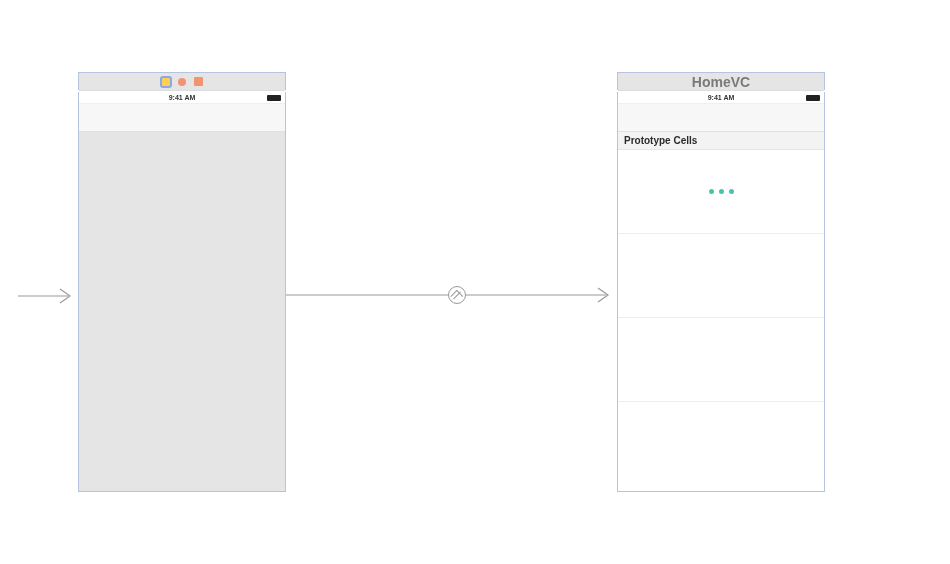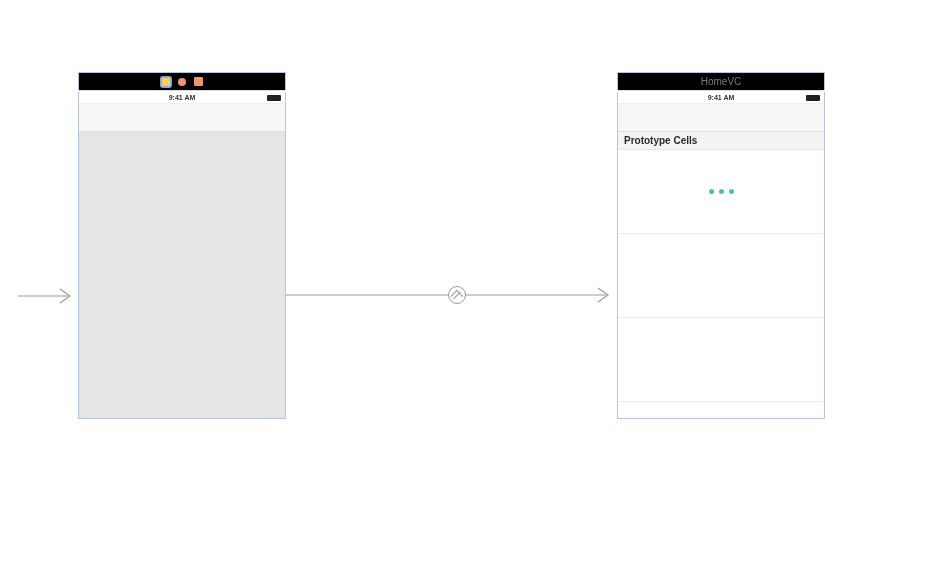--- a/index.html
+++ b/index.html
@@ -33,23 +33,24 @@
     top: 72px;
     width: 208px;
     height: 18px;
   }
   .scene-header {
     height: 18px;
     display: flex;
     align-items: center;
     justify-content: center;
     border-bottom: 1px solid #dcdcdc;
-    font-size: 10px;
+    font-size: 14px;
     color: #7a7a7a;
-    background: #000000;
+    background: #e5e5e5;
+    font-weight: bold;
   }
   .scene-header.icons {
     gap: 6px;
   }
   .header-icon {
     width: 10px;
     height: 10px;
     display: inline-flex;
     align-items: center;
     justify-content: center;
@@ -72,21 +73,21 @@
     width: 9px; height: 9px;
     background: #f19472;
     border-radius: 1px;
   }
 
   .vc-body {
     position: absolute;
     left: 78px;
     top: 92px;
     width: 208px;
-    height: 327px;
+    height: 400px;
     border: 1px solid #b7c4df;
     border-top: none;
     background: #e5e5e5;
   }
   .vc-body.right {
     left: 617px;
     background: #ffffff;
   }
 
   .statusbar {

